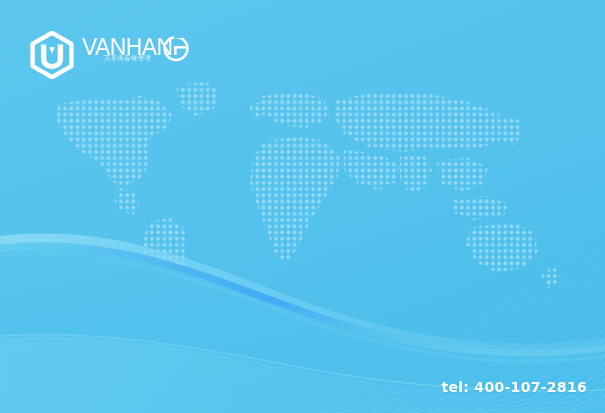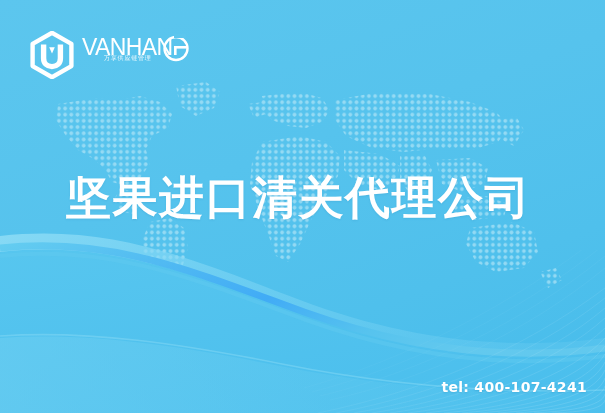--- a/index.html
+++ b/index.html
@@ -239,17 +239,16 @@
         <text x="0" y="22" fill="#ffffff" font-family="Liberation Sans, DejaVu Sans, sans-serif" font-size="23" letter-spacing="-0.6">VANHAN</text>
         <circle cx="94" cy="15.5" r="11.5" fill="none" stroke="#ffffff" stroke-width="2.4"></circle>
         <rect x="92" y="13" width="13" height="2.6" fill="#ffffff"></rect>
         <rect x="92" y="13" width="2.6" height="9" fill="#ffffff"></rect>
         <rect x="92" y="1" width="12" height="4" fill="#5CC6EE"></rect>
       </svg>
       <div class="logo-sub">万享供应链管理</div>
     </div>
   </div>
 
-  <div class="headline">坚果进口清关代理公司</div>
-
-  <div class="phone">tel: 400-107-4241</div>
+
+  <div class="phone">tel: 400-107-2816</div>
 
 </div>
 
 </body></html>

